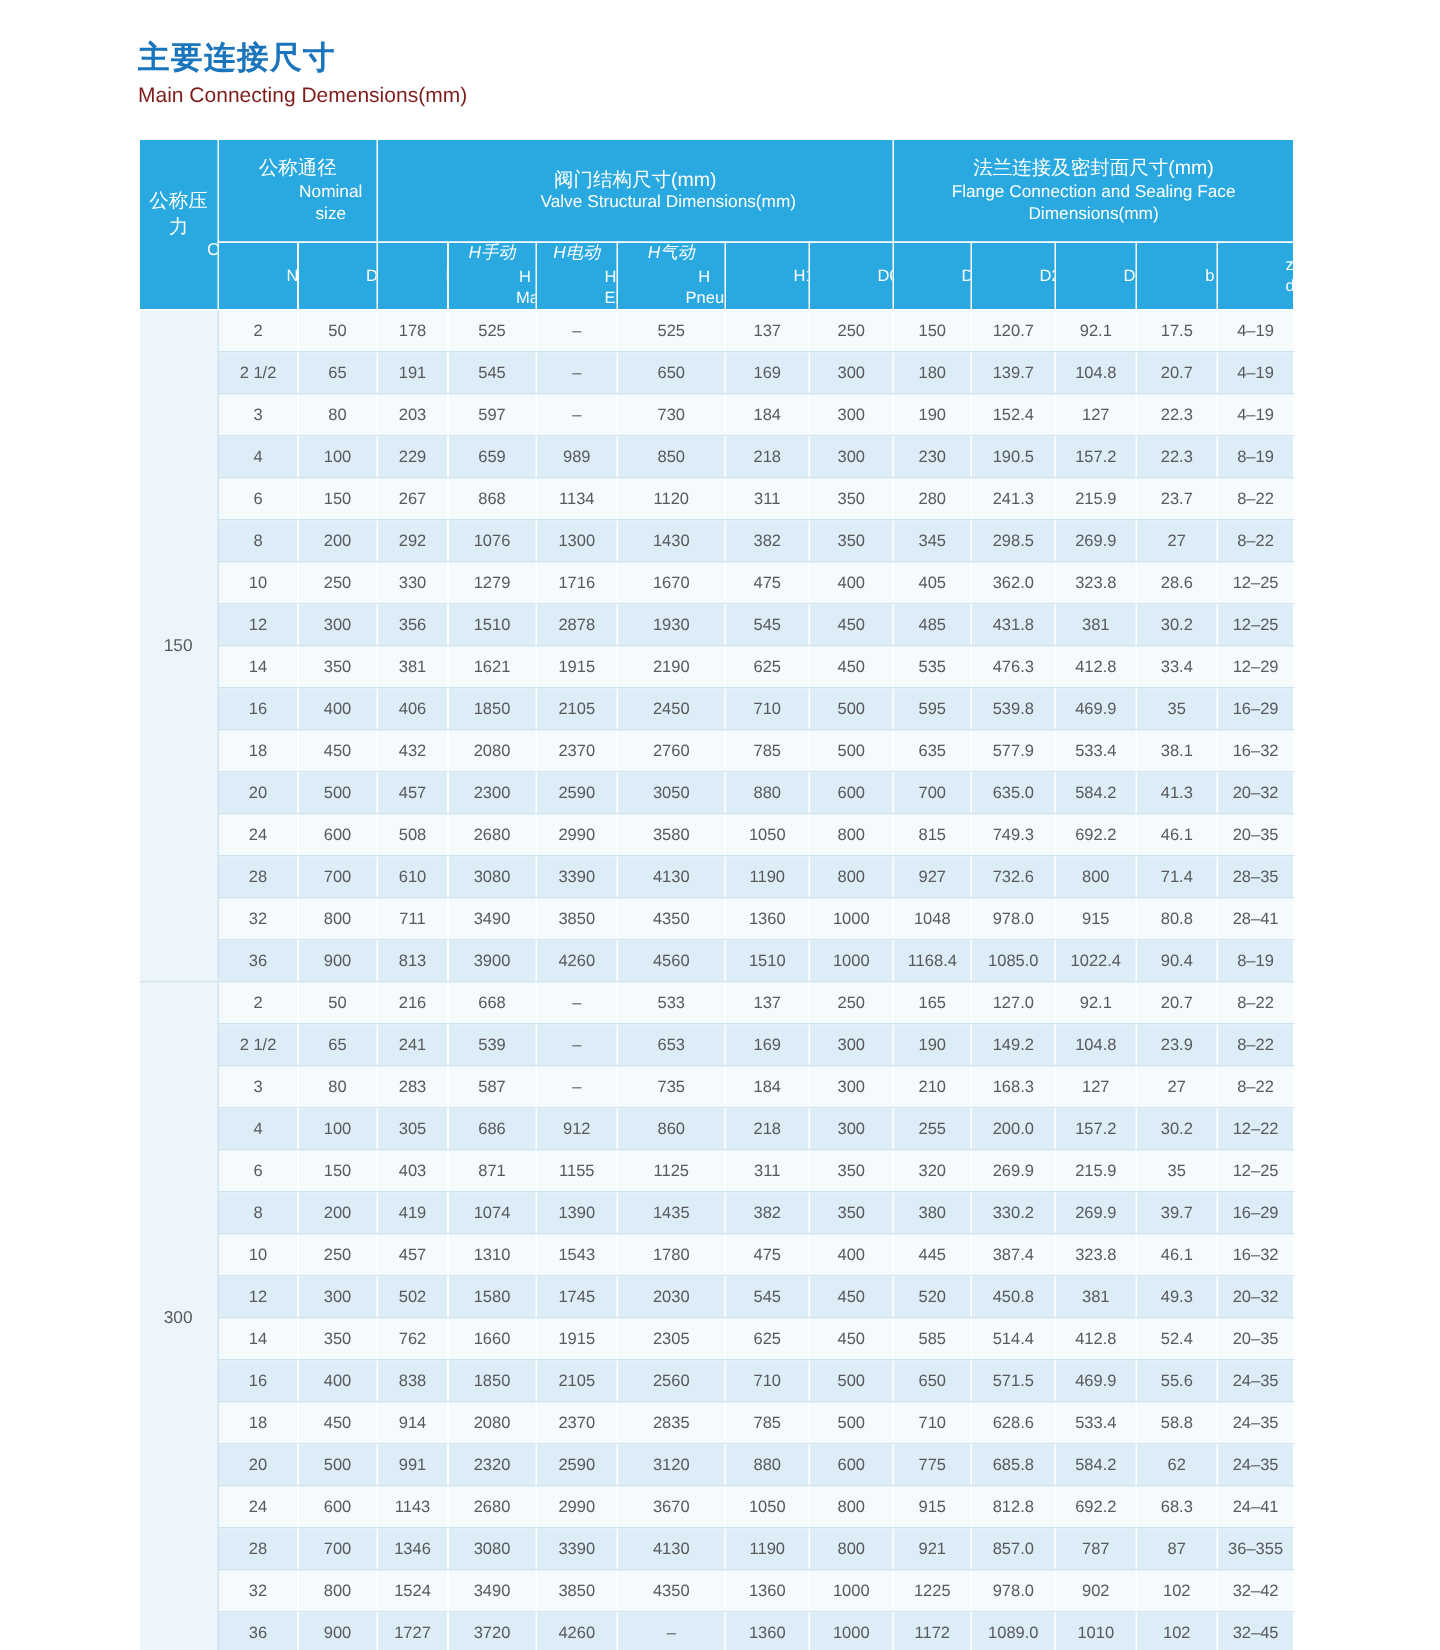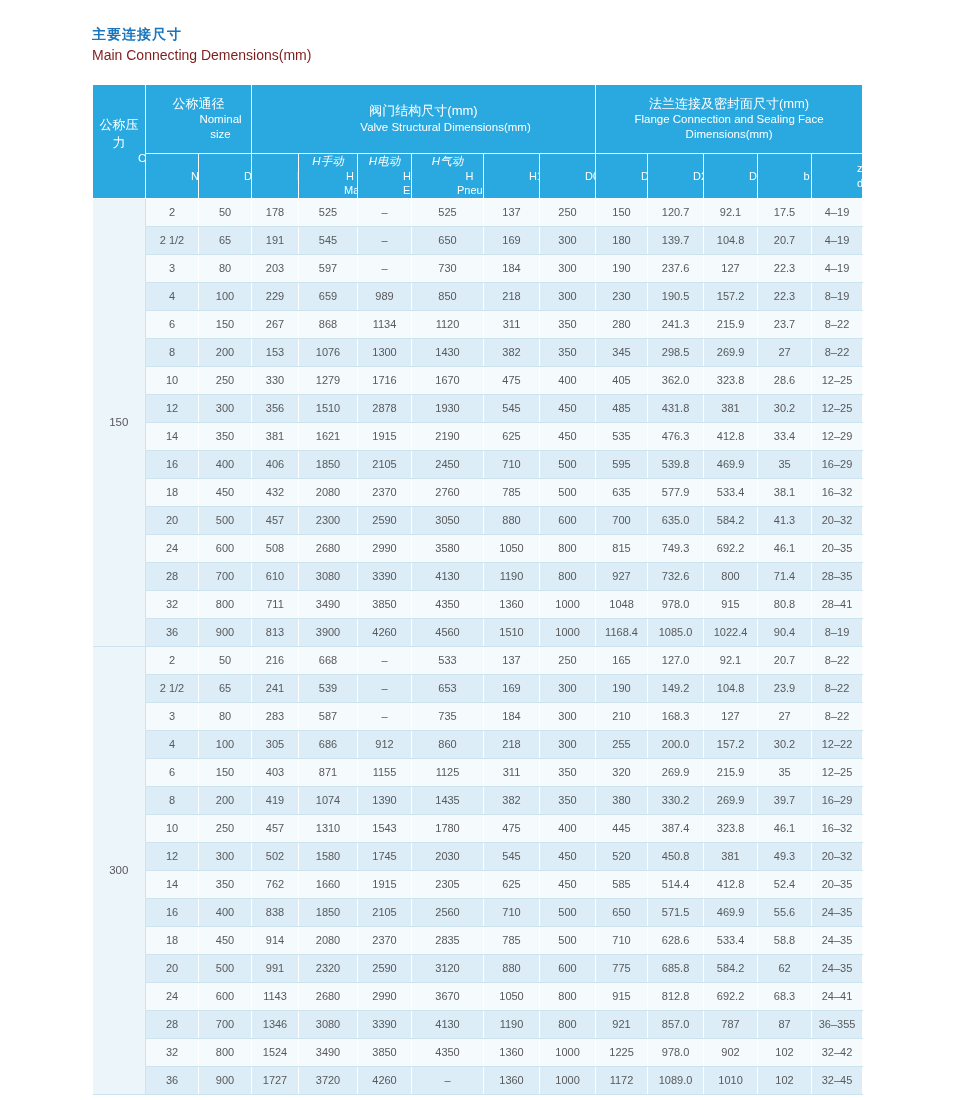--- a/index.html
+++ b/index.html
@@ -3,21 +3,21 @@
 <meta charset="utf-8">
 <style>
   html,body{margin:0;padding:0;background:#ffffff;}
   body{
     width:960px;height:1100px;
     font-family:"Liberation Sans","DejaVu Sans",sans-serif;
     -webkit-font-smoothing:antialiased;
   }
   .page{padding:26px 0 0 92px;}
   .title-zh{
-    color:#1b75bc;font-size:14px;font-weight:bold;line-height:1.2;
+    color:#1b75bc;font-size:21px;font-weight:bold;line-height:1.2;
     letter-spacing:1px;
   }
   .title-en{
     color:#7f1d1d;font-size:14px;margin-top:4px;line-height:1.2;
   }
   table.dims{
     margin-top:20px;
     border-collapse:collapse;
     table-layout:fixed;
     width:770px;
@@ -179,21 +179,21 @@
         <tr class="odd">
           <td>3</td>
           <td>80</td>
           <td>203</td>
           <td>597</td>
           <td>–</td>
           <td>730</td>
           <td>184</td>
           <td>300</td>
           <td>190</td>
-          <td>237.6</td>
+          <td>152.4</td>
           <td>127</td>
           <td>22.3</td>
           <td>4–19</td>
         </tr>
         <tr class="even">
           <td>4</td>
           <td>100</td>
           <td>229</td>
           <td>659</td>
           <td>989</td>
@@ -217,21 +217,21 @@
           <td>350</td>
           <td>280</td>
           <td>241.3</td>
           <td>215.9</td>
           <td>23.7</td>
           <td>8–22</td>
         </tr>
         <tr class="even">
           <td>8</td>
           <td>200</td>
-          <td>153</td>
+          <td>292</td>
           <td>1076</td>
           <td>1300</td>
           <td>1430</td>
           <td>382</td>
           <td>350</td>
           <td>345</td>
           <td>298.5</td>
           <td>269.9</td>
           <td>27</td>
           <td>8–22</td>

